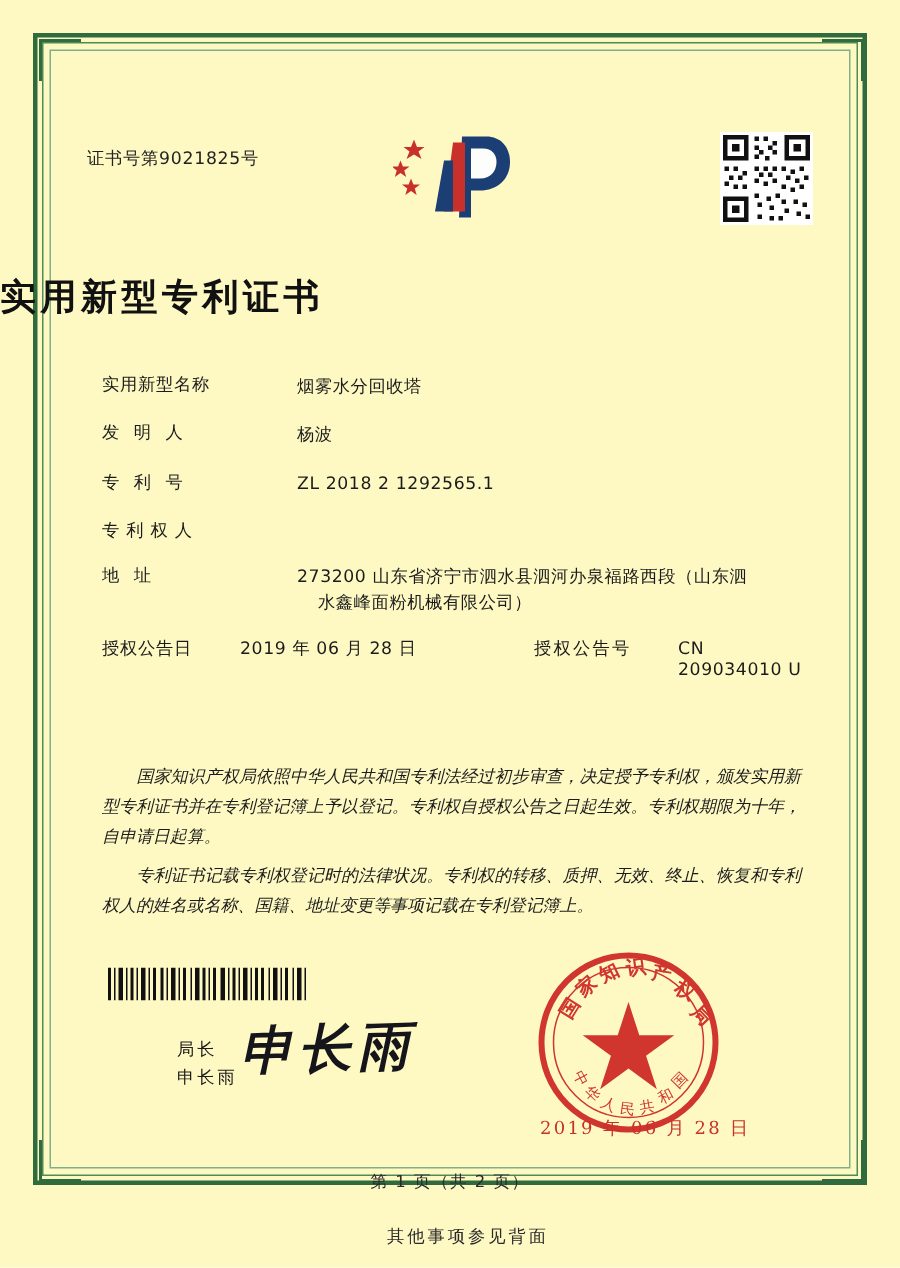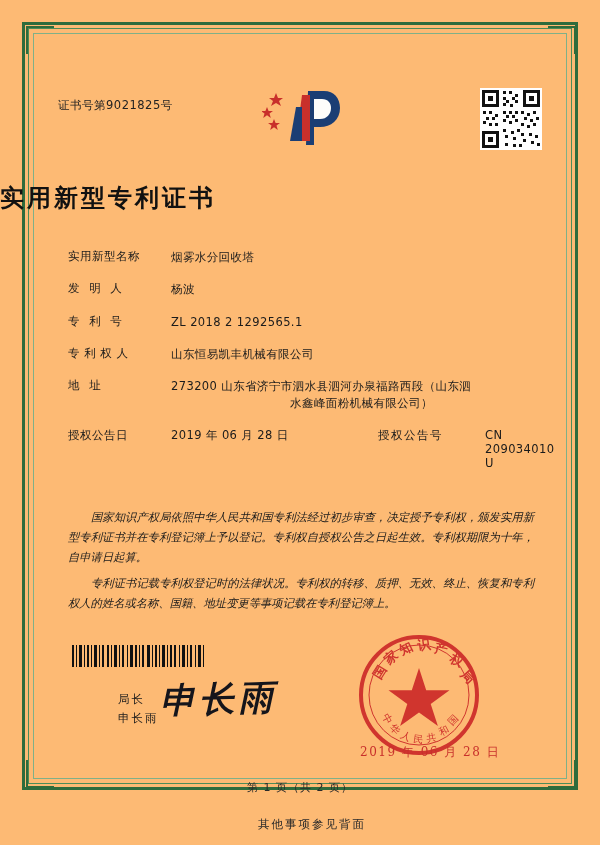--- a/index.html
+++ b/index.html
@@ -14,21 +14,21 @@
     color: #1f1f1f;
     position: relative;
     overflow: hidden;
   }
 
   .page {
     position: absolute;
     left: 0; top: 0;
     width: 600px;
     height: 845px;
-    background: #fdba74;
+    background: #fef9c3;
   }
 
   
   .border-outer {
     position: absolute;
     left: 22px; top: 22px;
     width: 556px; height: 768px;
     box-sizing: border-box;
     border: 3px solid #2f6b3c;
   }
@@ -93,35 +93,35 @@
     position: absolute;
     left: 68px; top: 249px;
     width: 470px;
   }
   .row {
     display: flex;
     align-items: flex-start;
     margin-bottom: 15px;
     font-size: 11.5px;
     color: #1b1b1b;
-    gap: 11px;
   }
   .row .label {
     width: 92px;
     flex: 0 0 92px;
     letter-spacing: 3px;
     white-space: nowrap;
   }
   .row .label.tight { letter-spacing: 0.5px; }
   .row .value {
     flex: 1 1 auto;
     letter-spacing: 0.4px;
     line-height: 1.5;
-  }
-  .row .value .line2 { display: block; padding-left: 14px; text-align: center; }
+    margin-left: 38px;
+  }
+  .row .value .line2 { display: block; padding-left: 14px; }
 
   .row.split .value-left {
     width: 196px;
     flex: 0 0 196px;
     letter-spacing: 0.4px;
   }
   .row.split .label2 {
     width: 96px;
     flex: 0 0 96px;
     letter-spacing: 1.5px;
@@ -336,21 +336,20 @@
     </div>
 
     <div class="row">
       <div class="label">专 利 号</div>
       <div class="value">ZL 2018 2 1292565.1</div>
     </div>
 
 
     <div class="row">
       <div class="label tight">专 利 权 人</div>
-      <div class="value">山东恒易凯丰机械有限公司</div>
     </div>
 
     <div class="row">
       <div class="label">地      址</div>
       <div class="value">
         <span>273200  山东省济宁市泗水县泗河办泉福路西段（山东泗</span>
         <span class="line2">水鑫峰面粉机械有限公司）</span>
       </div>
     </div>
 

